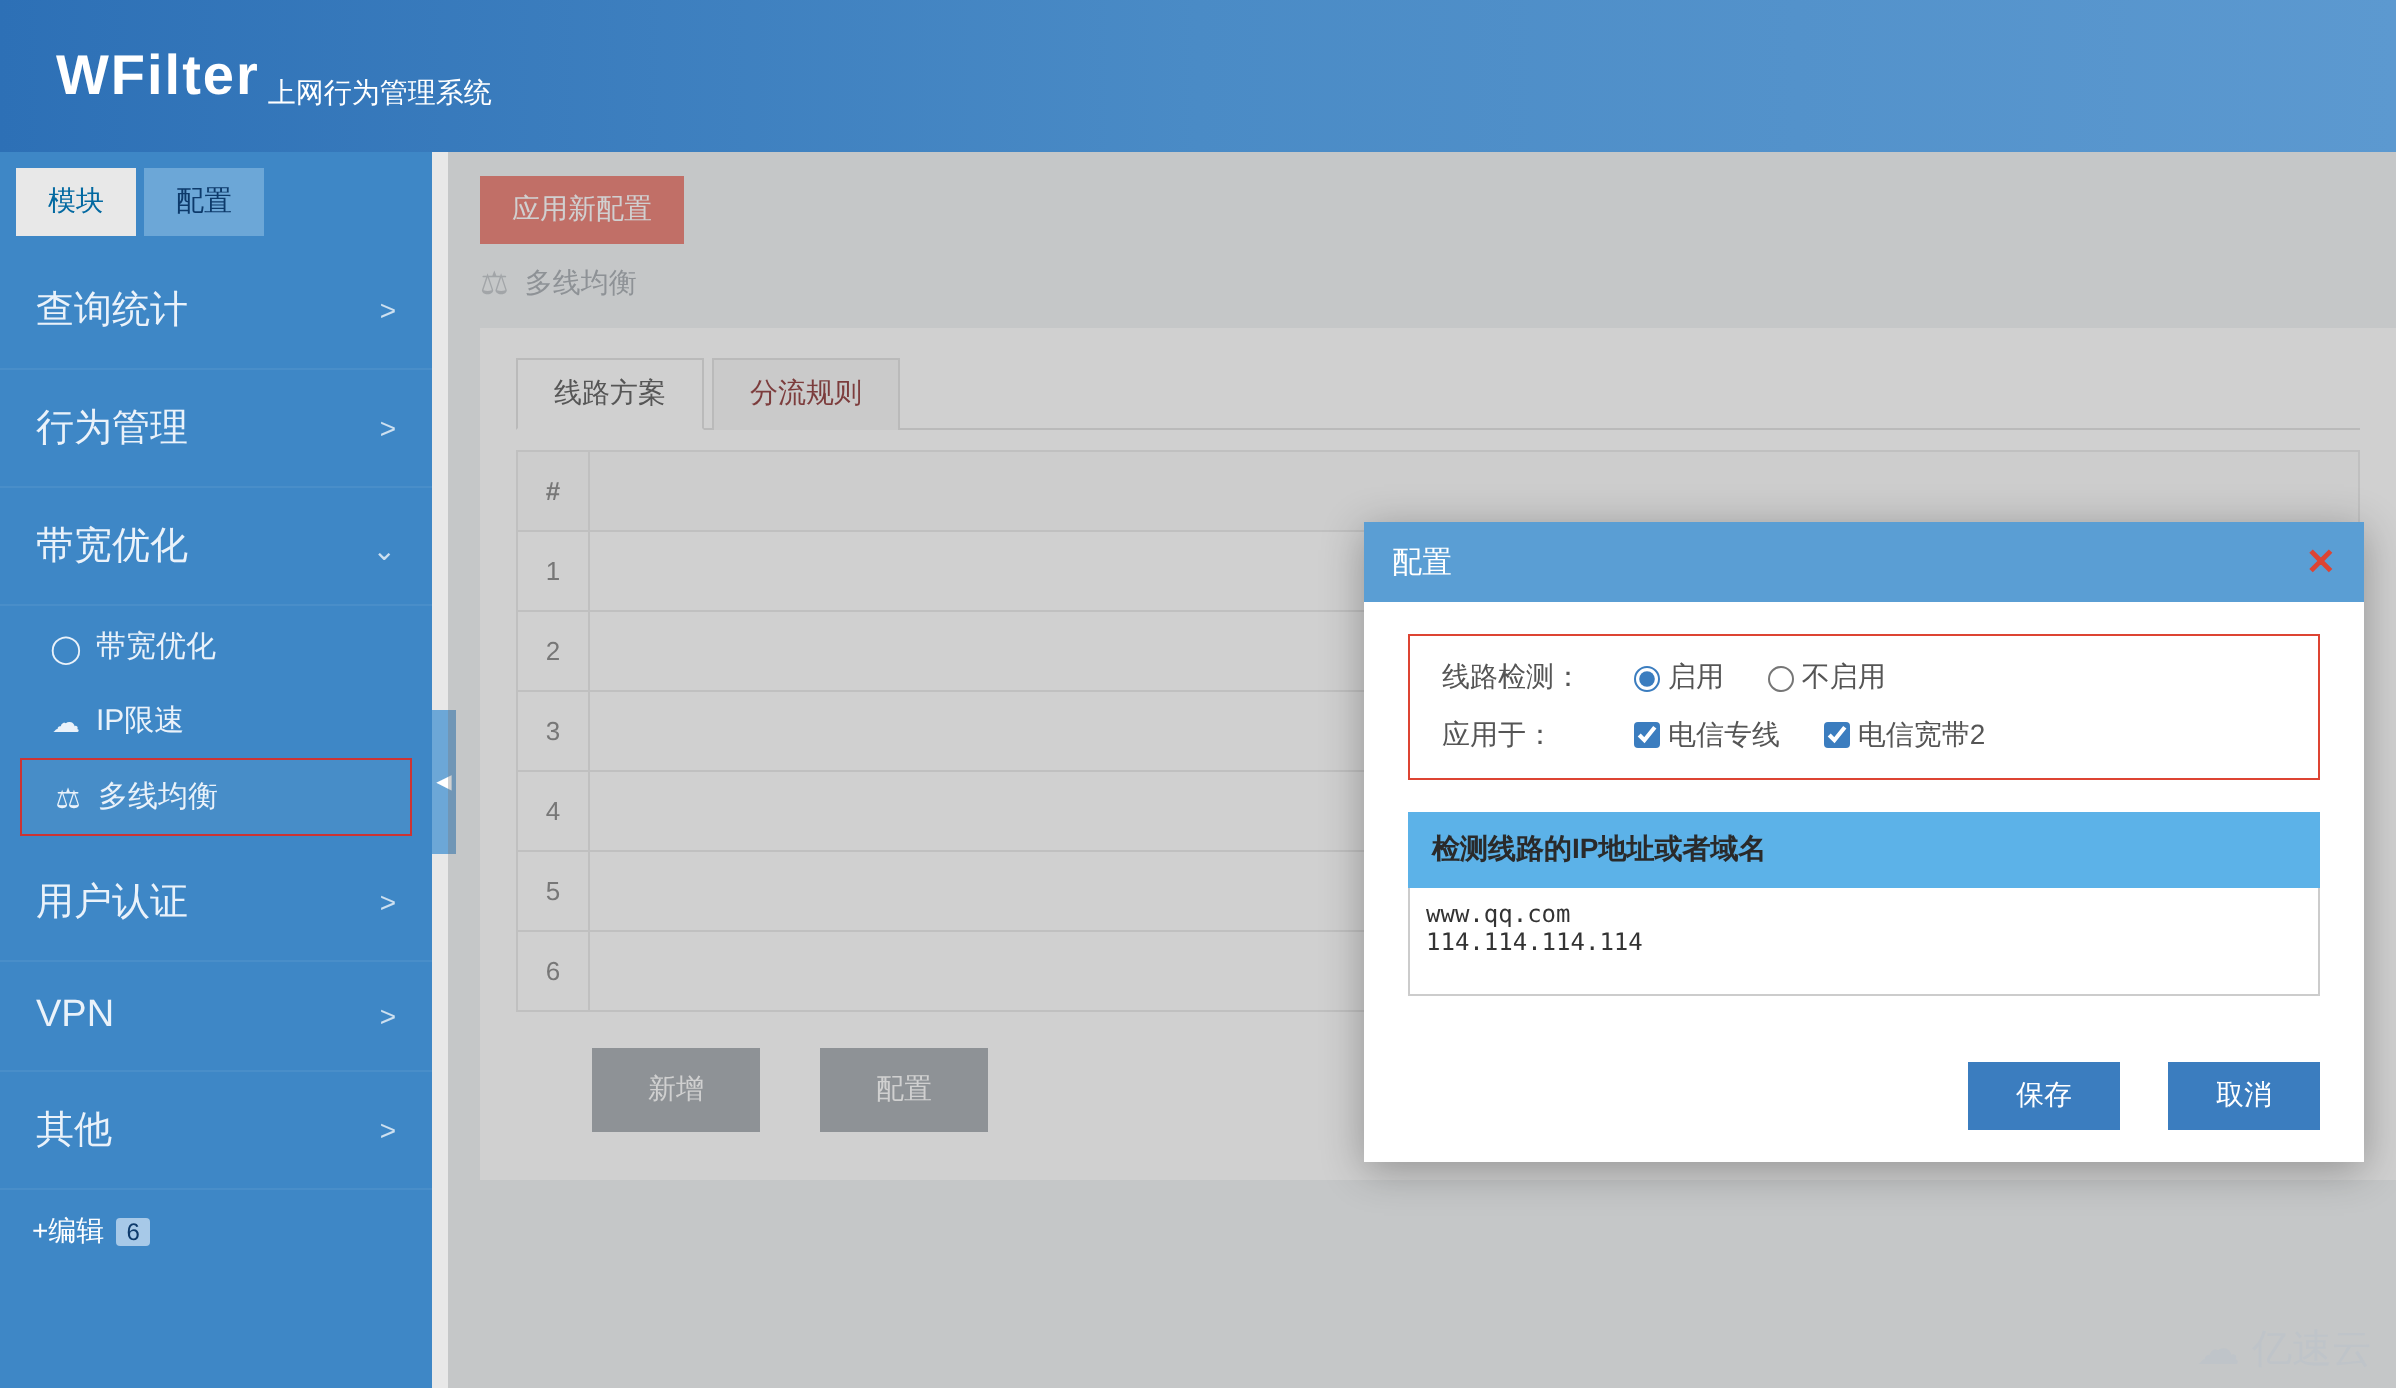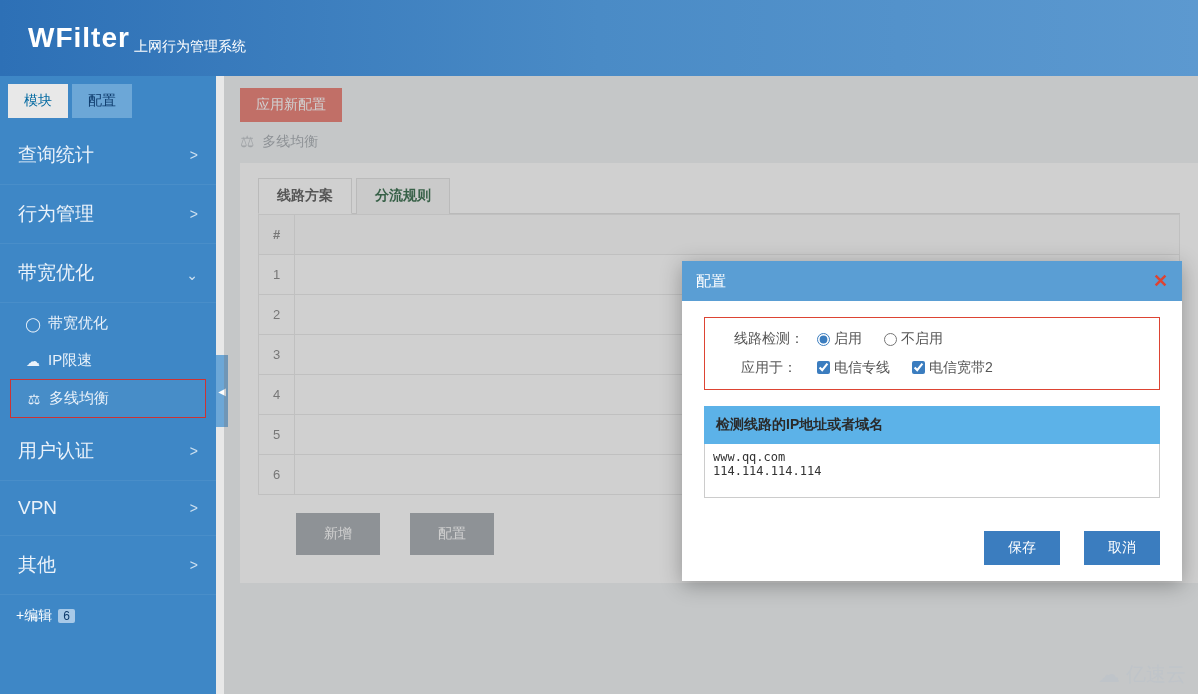--- a/index.html
+++ b/index.html
@@ -33,42 +33,42 @@
 .badge { background: #a7c9e8; color: #0e3b6c; padding: 0 5px; font-size: 12px; border-radius: 2px; }
 
 .main { flex: 1; background: #eef1f3; padding: 12px 0 0 16px; position: relative; }
 .overlay { position: absolute; inset: 0; background: rgba(120,120,120,0.35); z-index: 10; }
 
 .apply-btn { background: #e86a5f; color: #fff; padding: 8px 16px; border: none; cursor: pointer; font-size: 14px; }
 .breadcrumb { display: flex; align-items: center; gap: 8px; color: #9aa0a6; margin-top: 10px; font-size: 14px; }
 .breadcrumb .bi { font-size: 16px; color: #b8bdc2; }
 
 .panel { background: #fff; margin-top: 12px; margin-right: 0; padding: 14px 18px 24px 18px; min-height: 420px; }
-.ptabs { display: flex; border-bottom: 1px solid #ddd; margin-bottom: 0; font-weight: bold; }
-.ptab { padding: 8px 18px; border: 1px solid #ddd; border-bottom: none; margin-right: 4px; color: #14532d; background: #f6f6f6; cursor: pointer; font-size: 14px; position: relative; top: 1px; }
+.ptabs { display: flex; border-bottom: 1px solid #ddd; margin-bottom: 10px; }
+.ptab { padding: 8px 18px; border: 1px solid #ddd; border-bottom: none; margin-right: 4px; color: #7f1d1d; background: #f6f6f6; cursor: pointer; font-size: 14px; position: relative; top: 1px; }
 .ptab.active { color: #444; background: #fff; border-bottom: 1px solid #fff; }
 
 .data-table { width: 100%; border-collapse: collapse; }
 .data-table th, .data-table td { border: 1px solid #e6e6e6; text-align: center; color: #777; font-size: 13px; }
 .data-table th { padding: 12px 6px; background: #fafafa; }
 .data-table td { padding: 12px 6px; }
 .data-table th:first-child, .data-table td:first-child { width: 36px; }
 
 .btn-row { margin-top: 18px; display: flex; gap: 30px; padding-left: 38px; }
 .gbtn { background: #9aa0a6; color: #fff; border: none; padding: 12px 28px; font-size: 14px; cursor: pointer; }
 
 
 .modal { position: absolute; left: 458px; top: 185px; width: 500px; background: #fff; box-shadow: 0 4px 20px rgba(0,0,0,0.3); z-index: 20; }
 .modal-head { background: #5a9ed4; color: #fff; padding: 9px 14px; display: flex; justify-content: space-between; align-items: center; font-size: 15px; }
 .modal-close { color: #d43; font-weight: bold; font-size: 18px; cursor: pointer; }
 .modal-body { padding: 16px 22px 18px 22px; }
 .config-box { border: 1px solid #d43; padding: 12px 16px; }
 .config-row { display: flex; align-items: center; margin-bottom: 10px; color: #555; font-size: 14px; }
 .config-row:last-child { margin-bottom: 0; }
-.config-label { width: 96px; text-align: center; }
+.config-label { width: 96px; }
 .radio-group label, .check-group label { margin-right: 18px; display: inline-flex; align-items: center; gap: 4px; }
 .radio-group input, .check-group input { accent-color: #3b7dbf; }
 
 .detect-box { margin-top: 16px; }
 .detect-head { background: #5cb2e8; color: #2a2a2a; font-size: 14px; font-weight: bold; padding: 10px 12px; }
 .detect-ta { width: 100%; height: 54px; border: 1px solid #ccc; border-top: none; resize: none; font-family: monospace; font-size: 12px; padding: 6px 8px; color: #333; }
 
 .modal-foot { display: flex; justify-content: flex-end; gap: 24px; padding: 12px 22px 16px; }
 .mbtn { background: #3b7dbf; color: #fff; border: none; padding: 8px 24px; font-size: 14px; cursor: pointer; }
 

